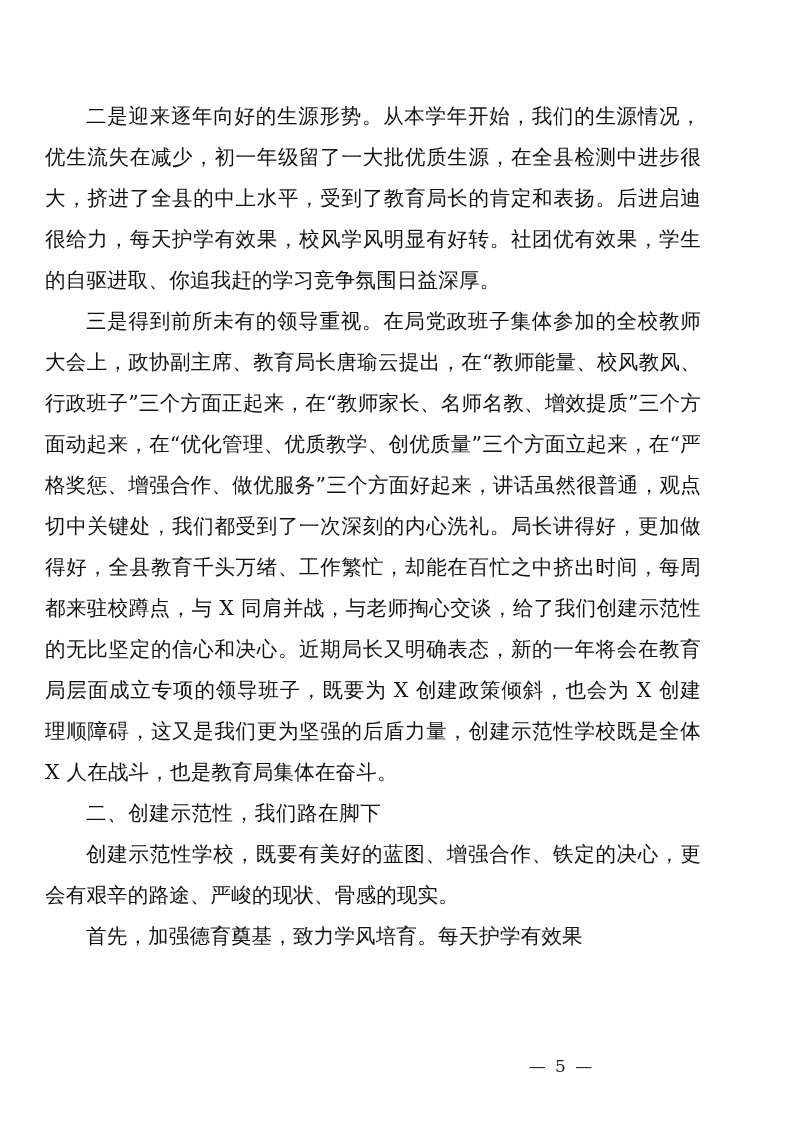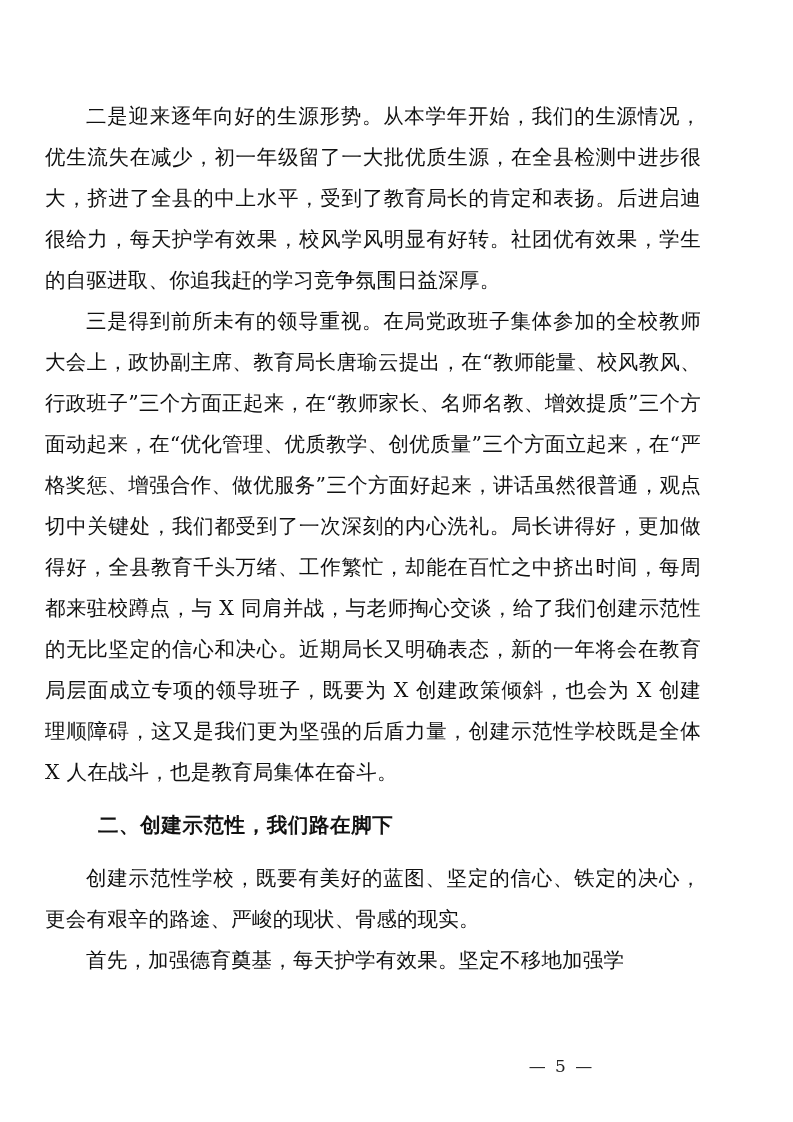--- a/index.html
+++ b/index.html
@@ -31,23 +31,23 @@
     text-justify: inter-ideograph;
     letter-spacing: 0.2px;
   }
   p.para {
     margin: 0 0 0 0;
     text-indent: 2em;
     text-align: justify;
     text-justify: inter-ideograph;
   }
   p.heading {
-    margin: 12px;
+    margin: 0;
     text-indent: 2em;
-    font-weight: bold;
+    font-weight: normal;
     letter-spacing: 0.6px;
   }
   .footer {
     position: absolute;
     left: 0;
     right: 0;
     bottom: 46px;
     text-align: center;
     font-size: 17px;
     color: #222;
@@ -60,19 +60,19 @@
   }
 </style>
 </head>
 <body>
 
 <div class="page">
   <div class="doc-body">
     <p class="para">二是迎来逐年向好的生源形势。从本学年开始，我们的生源情况，优生流失在减少，初一年级留了一大批优质生源，在全县检测中进步很大，挤进了全县的中上水平，受到了教育局长的肯定和表扬。后进启迪很给力，每天护学有效果，校风学风明显有好转。社团优有效果，学生的自驱进取、你追我赶的学习竞争氛围日益深厚。</p>
     <p class="para">三是得到前所未有的领导重视。在局党政班子集体参加的全校教师大会上，政协副主席、教育局长唐瑜云提出，在“教师能量、校风教风、行政班子”三个方面正起来，在“教师家长、名师名教、增效提质”三个方面动起来，在“优化管理、优质教学、创优质量”三个方面立起来，在“严格奖惩、增强合作、做优服务”三个方面好起来，讲话虽然很普通，观点切中关键处，我们都受到了一次深刻的内心洗礼。局长讲得好，更加做得好，全县教育千头万绪、工作繁忙，却能在百忙之中挤出时间，每周都来驻校蹲点，与 X 同肩并战，与老师掏心交谈，给了我们创建示范性的无比坚定的信心和决心。近期局长又明确表态，新的一年将会在教育局层面成立专项的领导班子，既要为 X 创建政策倾斜，也会为 X 创建理顺障碍，这又是我们更为坚强的后盾力量，创建示范性学校既是全体 X 人在战斗，也是教育局集体在奋斗。</p>
     <p class="heading">二、创建示范性，我们路在脚下</p>
-    <p class="para">创建示范性学校，既要有美好的蓝图、坚定的信心、铁定的决心，更会有艰辛的路途、严峻的现状、骨感的现实。</p>
-    <p class="para">首先，加强德育奠基，每天护学有效果。坚定不移地加强学</p>
+    <p class="para">创建示范性学校，既要有美好的蓝图、增强合作、铁定的决心，更会有艰辛的路途、严峻的现状、骨感的现实。</p>
+    <p class="para">首先，加强德育奠基，致力学风培育。每天护学有效果</p>
   </div>
   <div class="footer">
     <span class="footer-inner">— 5 —</span>
   </div>
 </div>
 
 </body></html>

